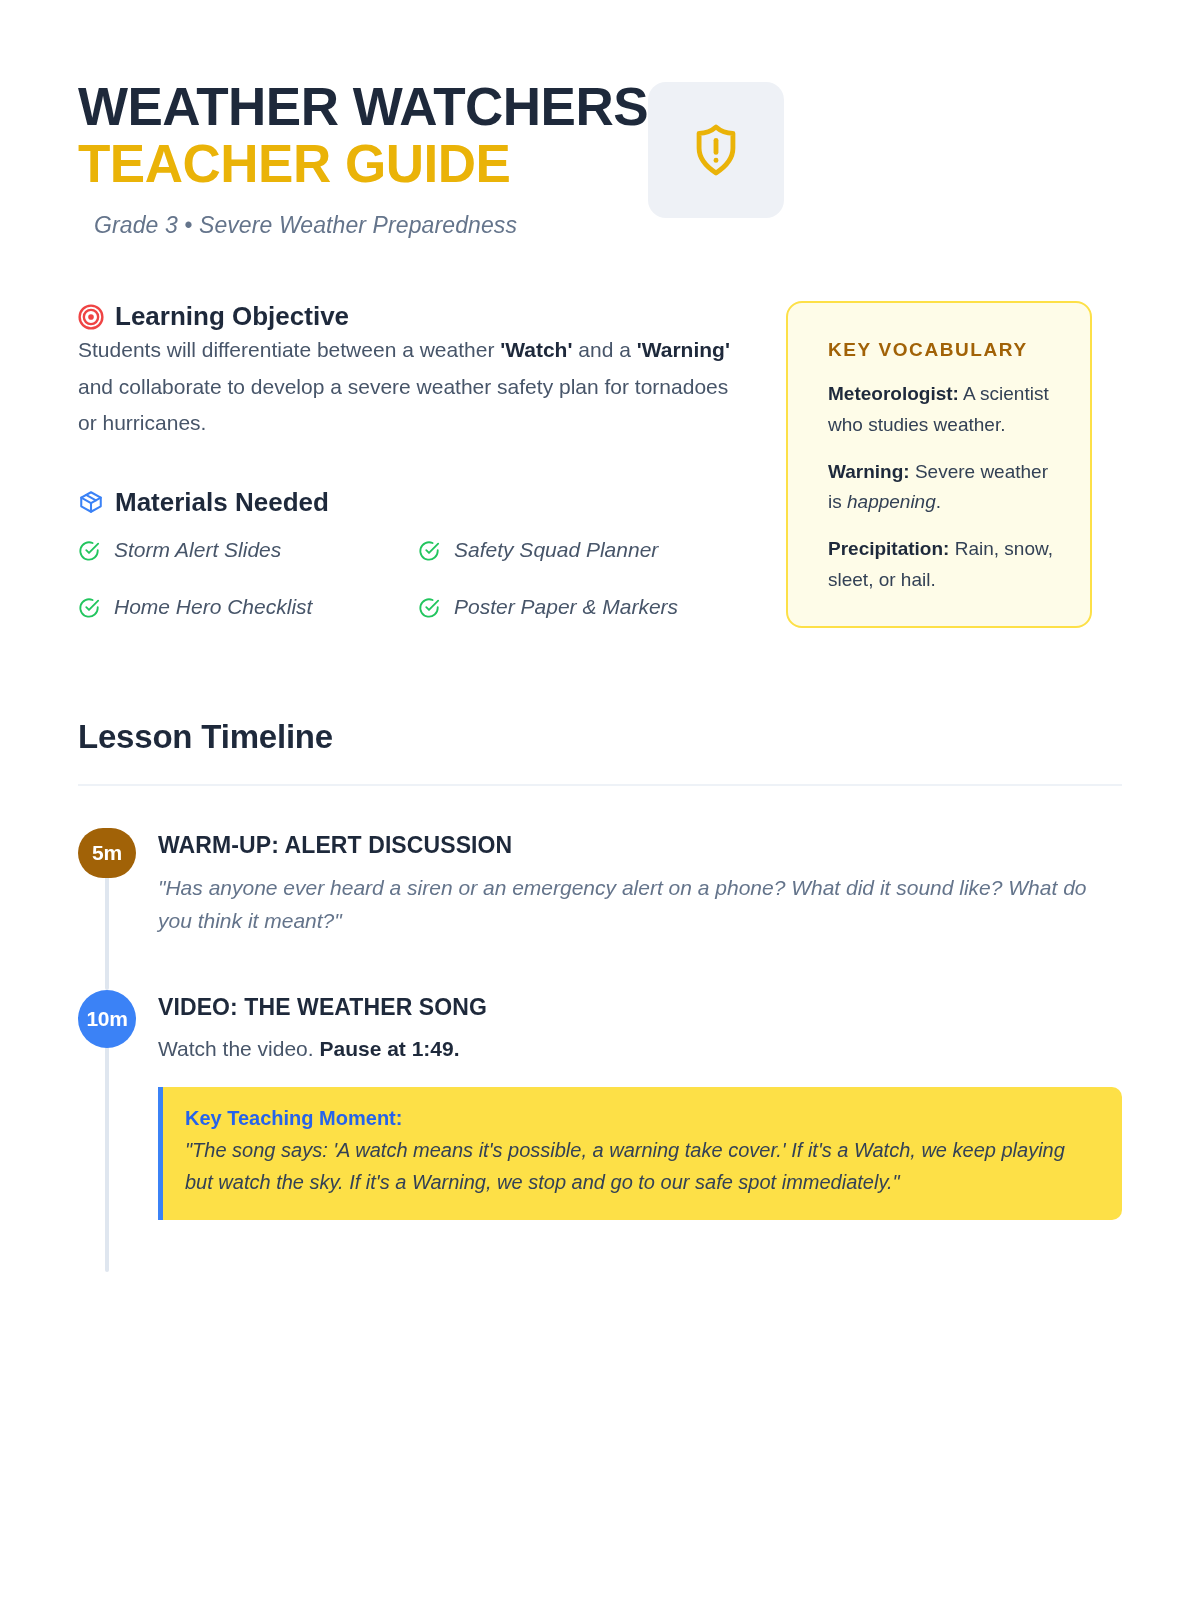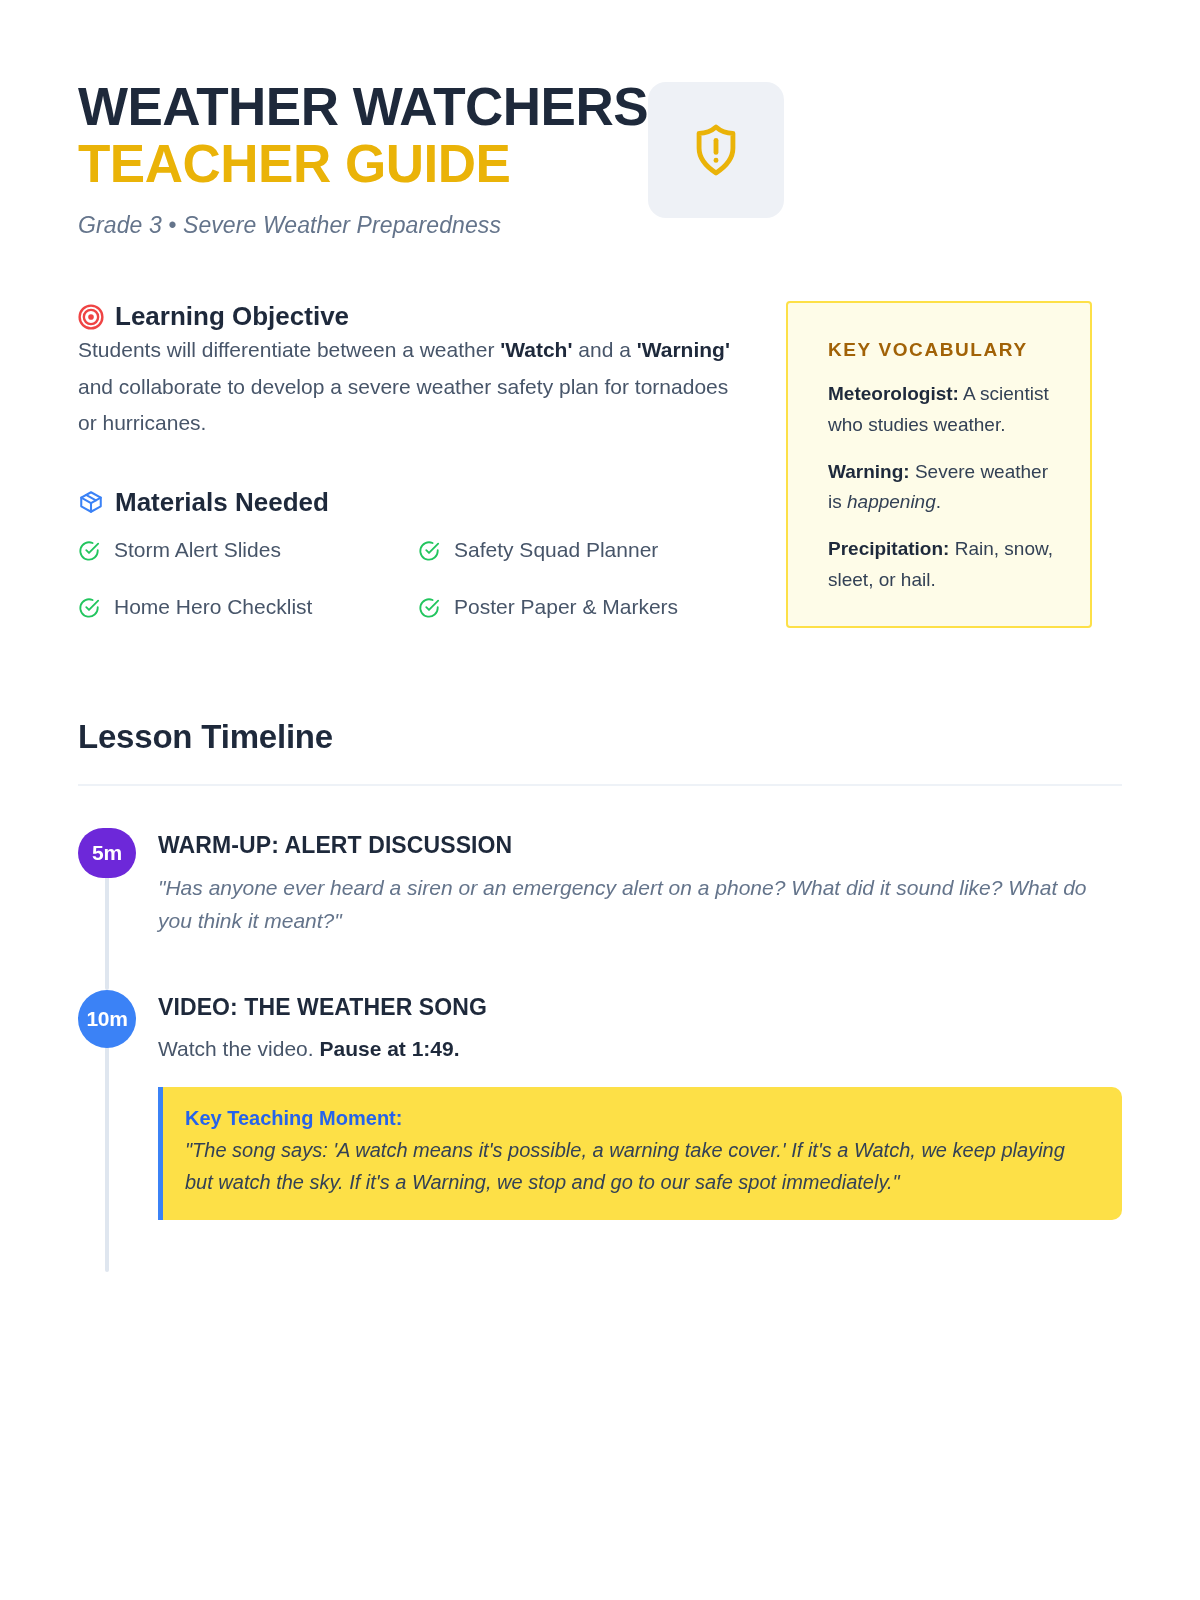--- a/index.html
+++ b/index.html
@@ -43,20 +43,21 @@
     line-height: 1.08;
     color: #eab308;
   }
 
   .subtitle {
     margin-top: 20px;
     font-size: 23px;
     font-style: italic;
     color: #64748b;
     letter-spacing: 0.1px;
+    margin-left: 16px;
   }
 
   .shield-box {
     width: 136px;
     height: 136px;
     background: #eef1f6;
     border-radius: 18px;
     display: flex;
     align-items: center;
     justify-content: center;
@@ -109,28 +110,29 @@
   }
 
   .material-item {
     display: flex;
     align-items: flex-start;
     gap: 14px;
     font-size: 21px;
     color: #475569;
     line-height: 1.38;
     max-width: 300px;
+    font-style: italic;
   }
   .material-item .icon-wrap { margin-top: 4px; }
 
   
   .vocab-card {
     background: #fefce8;
     border: 2px solid #fde047;
-    border-radius: 4px;
+    border-radius: 16px;
     padding: 34px 26px 30px 40px;
   }
 
   .vocab-title {
     font-size: 19px;
     font-weight: 700;
     letter-spacing: 1.6px;
     color: #a16207;
     line-height: 1.35;
     margin-bottom: 16px;
@@ -366,21 +368,21 @@
     </div>
   </div>
 
   <div class="timeline-title">Lesson Timeline</div>
   <div class="divider"></div>
 
   <div class="timeline">
 
     <div class="tl-item">
       <div class="tl-rail">
-        <div class="tl-badge" style="background:#6d28d9;">5m</div>
+        <div class="tl-badge" style="background:#a16207;">5m</div>
         <div class="tl-line"></div>
       </div>
       <div class="tl-content">
         <div class="tl-heading">WARM-UP: ALERT DISCUSSION</div>
         <div class="tl-quote">"Has anyone ever heard a siren or an emergency alert on a phone? What did it sound like? What do you think it meant?"</div>
       </div>
     </div>
 
     <div class="tl-item">
       <div class="tl-rail">

